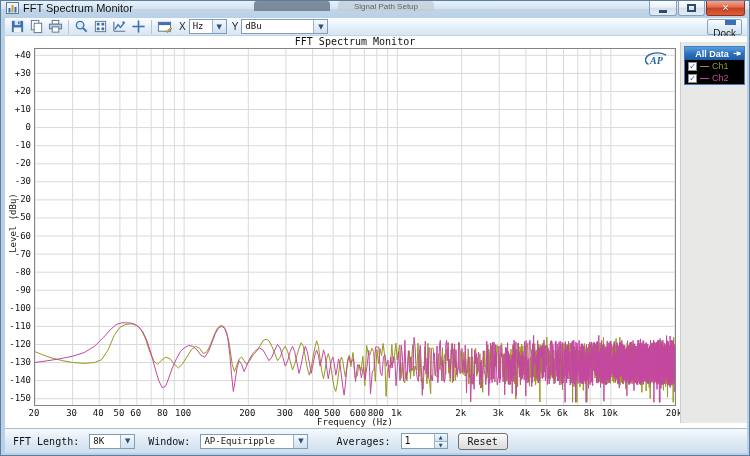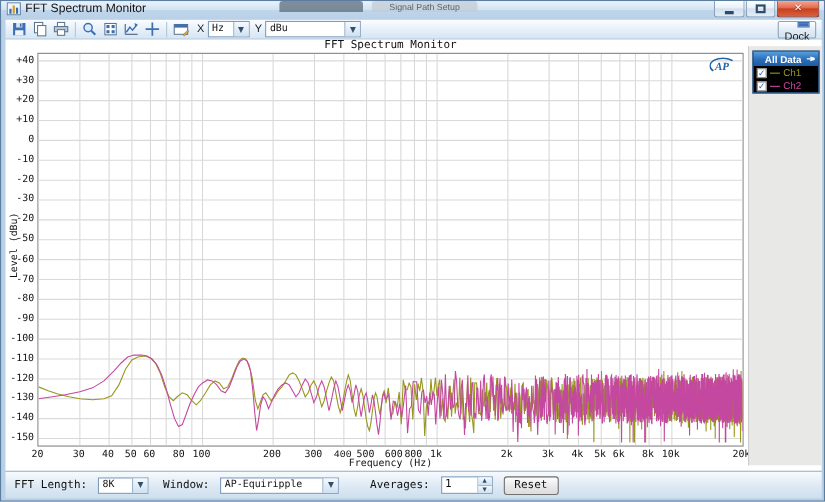--- a/index.html
+++ b/index.html
@@ -278,21 +278,21 @@
     <div id="xticks">
         <div class="xtick" style="left: 12px; top: 372px;">20</div>
         <div class="xtick" style="left: 49.5661px; top: 372px;">30</div>
         <div class="xtick" style="left: 76.2197px; top: 372px;">40</div>
         <div class="xtick" style="left: 96.8939px; top: 372px;">50</div>
         <div class="xtick" style="left: 113.786px; top: 372px;">60</div>
         <div class="xtick" style="left: 140.439px; top: 372px;">80</div>
         <div class="xtick" style="left: 161.114px; top: 372px;">100</div>
         <div class="xtick" style="left: 225.333px; top: 372px;">200</div>
         <div class="xtick" style="left: 262.899px; top: 372px;">300</div>
-        <div class="xtick" style="left: 289.553px; top: 372px; font-family: Liberation Mono, monospace;">400</div>
+        <div class="xtick" style="left: 289.553px; top: 372px;">400</div>
         <div class="xtick" style="left: 310.227px; top: 372px;">500</div>
         <div class="xtick" style="left: 327.119px; top: 372px; text-align: right;">600</div>
         <div class="xtick" style="left: 353.773px; top: 372px;">800</div>
         <div class="xtick" style="left: 374.447px; top: 372px;">1k</div>
         <div class="xtick" style="left: 438.667px; top: 372px;">2k</div>
         <div class="xtick" style="left: 476.233px; top: 372px;">3k</div>
         <div class="xtick" style="left: 502.886px; top: 372px;">4k</div>
         <div class="xtick" style="left: 523.561px; top: 372px;">5k</div>
         <div class="xtick" style="left: 540.453px; top: 372px;">6k</div>
         <div class="xtick" style="left: 567.106px; top: 372px;">8k</div>

